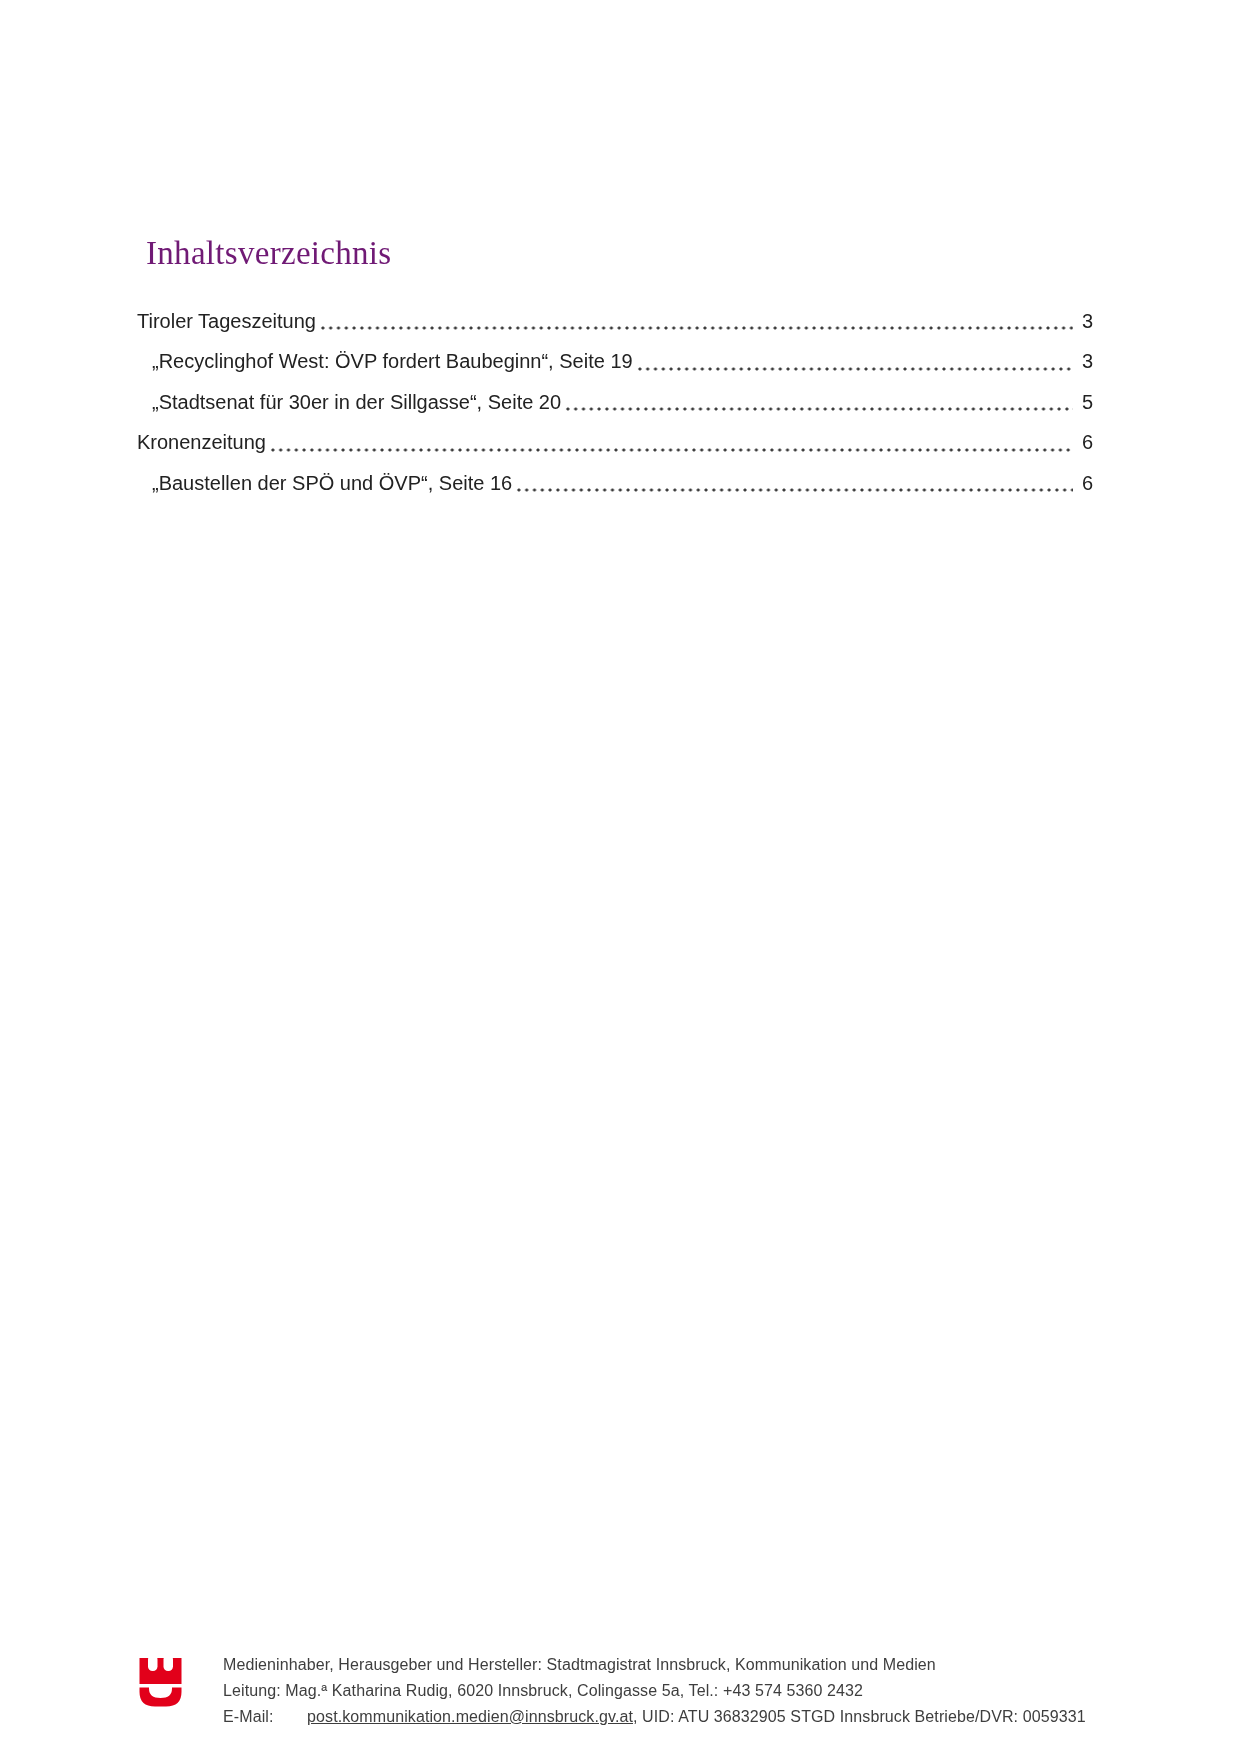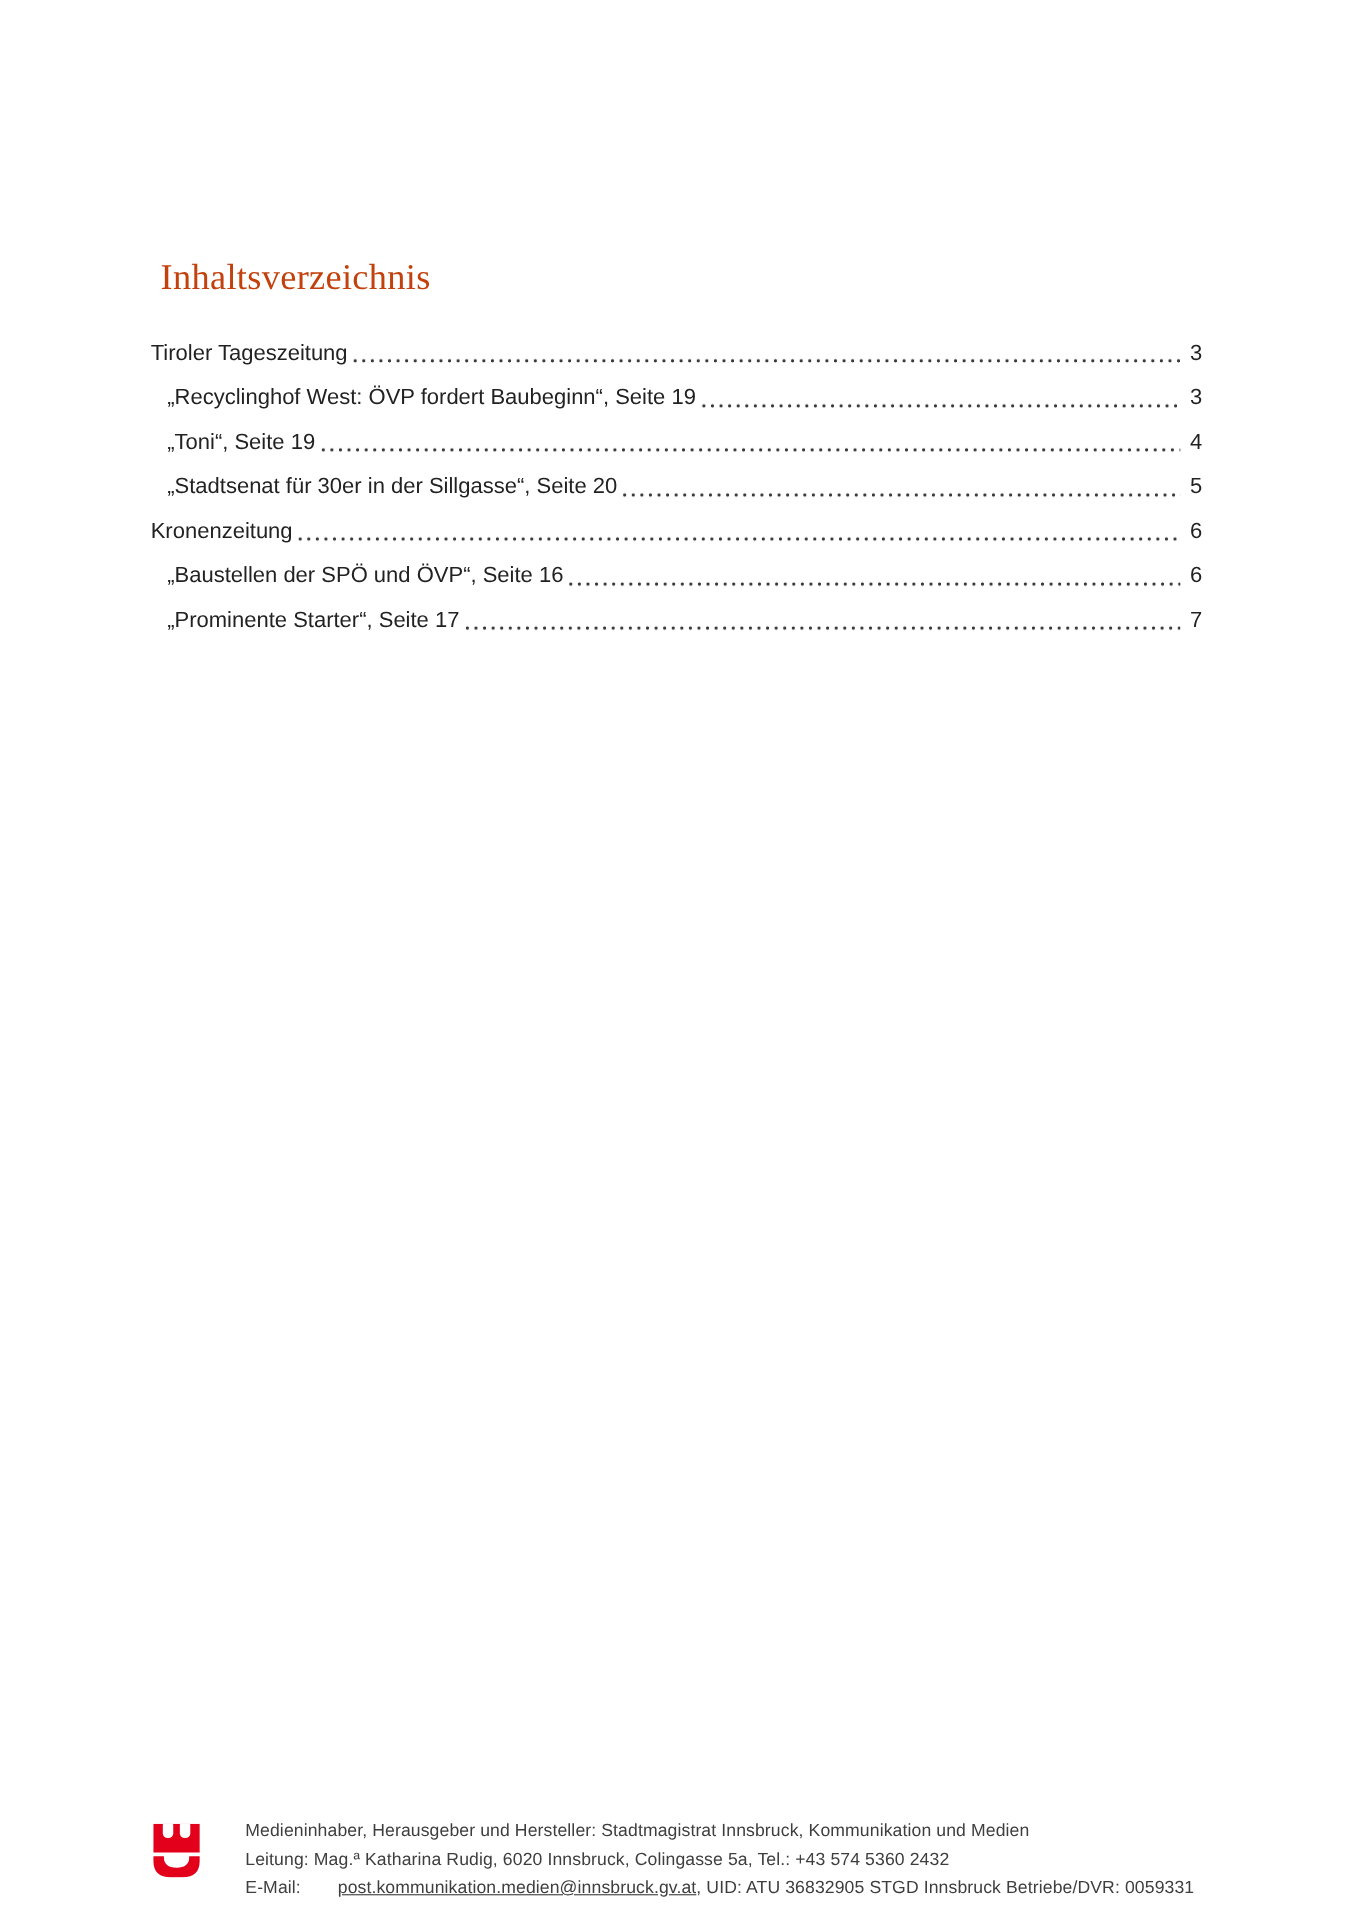--- a/index.html
+++ b/index.html
@@ -16,21 +16,21 @@
   
   .doc-title {
     position: absolute;
     left: 146px;
     top: 235px;
     margin: 0;
     font-family: "Liberation Serif", serif;
     font-weight: normal;
     font-size: 33px;
     letter-spacing: 0.3px;
-    color: #c2410c;
+    color: #701a75;
   }
 
   
   .toc {
     position: absolute;
     left: 137px;
     top: 301px;
     width: 956px;
   }
   .toc-row {
@@ -93,43 +93,33 @@
       <span class="toc-label">Tiroler Tageszeitung</span>
       <span class="toc-dots"></span>
       <span class="toc-page">3</span>
     </div>
     <div class="toc-row lvl2">
       <span class="toc-label">„Recyclinghof West: ÖVP fordert Baubeginn“, Seite 19</span>
       <span class="toc-dots"></span>
       <span class="toc-page">3</span>
     </div>
     <div class="toc-row lvl2">
-      <span class="toc-label">„Toni“, Seite 19</span>
-      <span class="toc-dots"></span>
-      <span class="toc-page">4</span>
-    </div>
-    <div class="toc-row lvl2">
       <span class="toc-label">„Stadtsenat für 30er in der Sillgasse“, Seite 20</span>
       <span class="toc-dots"></span>
       <span class="toc-page">5</span>
     </div>
     <div class="toc-row lvl1">
       <span class="toc-label">Kronenzeitung</span>
       <span class="toc-dots"></span>
       <span class="toc-page">6</span>
     </div>
     <div class="toc-row lvl2">
       <span class="toc-label">„Baustellen der SPÖ und ÖVP“, Seite 16</span>
       <span class="toc-dots"></span>
       <span class="toc-page">6</span>
-    </div>
-    <div class="toc-row lvl2">
-      <span class="toc-label">„Prominente Starter“, Seite 17</span>
-      <span class="toc-dots"></span>
-      <span class="toc-page">7</span>
     </div>
   </nav>
 
   <footer class="footer">
     <div class="footer-logo">
       <svg width="45" height="49" viewBox="0 0 45 49" xmlns="http://www.w3.org/2000/svg" aria-hidden="true">
 
         <path d="M1.5 0 H43.5 V26 H1.5 Z" fill="#e2001a"></path>
         <rect x="10" y="-3" width="9.5" height="16" rx="4.5" fill="#ffffff"></rect>
         <rect x="25.5" y="-3" width="9.5" height="16" rx="4.5" fill="#ffffff"></rect>

